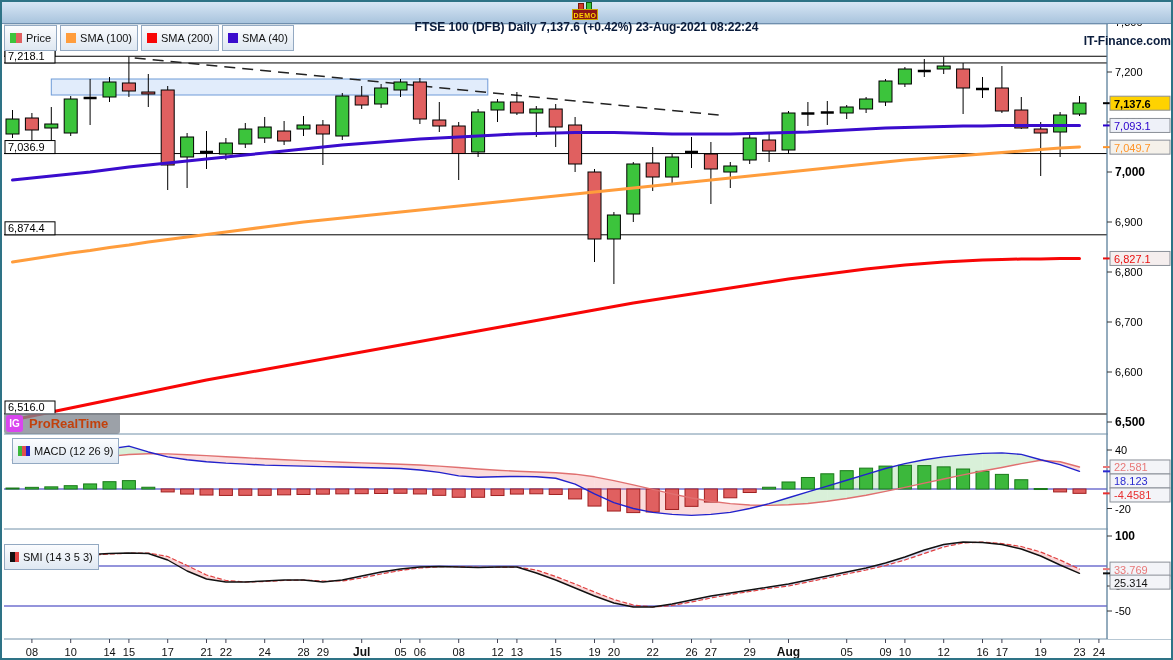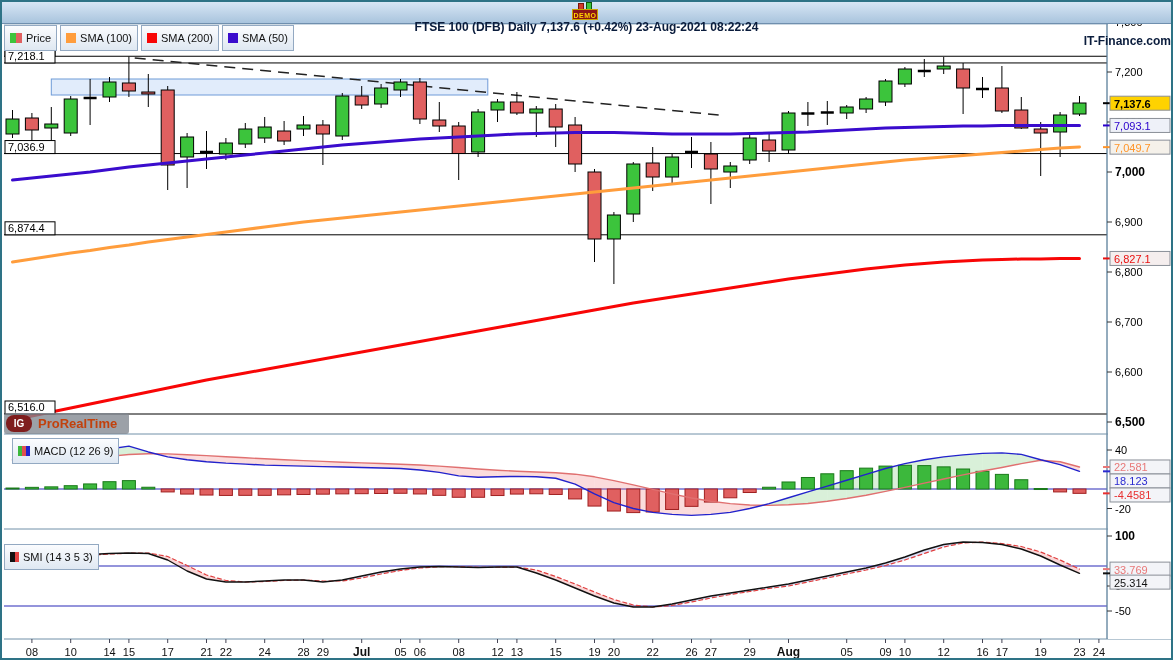--- a/index.html
+++ b/index.html
@@ -14,21 +14,21 @@
   #brand{margin-left:auto;font-size:12px;font-weight:bold;color:#0a1c3c;}
   #legend-row{position:absolute;left:2px;top:23px;display:flex;gap:3px;z-index:5;}
   .chip{display:inline-flex;align-items:center;gap:4px;height:16px;padding:12px 5px;background:linear-gradient(#fbfcfe,#dfe8f2);border:1px solid #93a9c2;font-size:11px;color:#111;box-sizing:border-box;}
   .swatch{display:inline-block;width:10px;height:10px;}
   .swatch.split{width:12px;background:linear-gradient(90deg,#3cc43c 0 50%,#e06060 50% 100%);}
   .swatch.tri{width:12px;background:linear-gradient(90deg,#3cb83c 0 33%,#e05050 33% 66%,#2222cc 66% 100%);}
   .swatch.duo{width:9px;background:linear-gradient(90deg,#111 0 50%,#e04040 50% 100%);}
   #macd-chip{position:absolute;left:10px;top:436px;z-index:5;}
   #smi-chip{position:absolute;left:2px;top:542px;z-index:5;}
   #watermark{position:absolute;left:2px;top:411px;height:21px;display:flex;align-items:center;gap:6px;background:rgba(128,134,144,.78);border-radius:3px;padding:0 12px 0 2px;z-index:4;}
-  #ig-logo{width:26px;height:17px;background:#7f1d1d;color:#fff;border-radius:8px;font-size:10px;font-weight:bold;display:flex;align-items:center;justify-content:center;}
+  #ig-logo{width:17px;height:17px;background:#d946ef;color:#fff;border-radius:3px;font-size:10px;font-weight:bold;display:flex;align-items:center;justify-content:center;}
   #watermark-text{color:#c2410c;font-size:13px;font-weight:bold;}
   svg text{font-family:"Liberation Sans",sans-serif;}
 </style>
 </head>
 <body>
 
 <div id="window">
   <svg id="chart-svg" width="1173" height="660" viewBox="0 0 1173 660" style="position:absolute;left:0;top:0;">
       <g>
         <rect x="0" y="0" width="1173" height="660" fill="#fff"></rect>
@@ -661,21 +661,21 @@
     <span class="chip">
       <span class="swatch" style="background:#ff9d3c"></span>
       <span>SMA (100)</span>
     </span>
     <span class="chip">
       <span class="swatch" style="background:#f80606"></span>
       <span>SMA (200)</span>
     </span>
     <span class="chip">
       <span class="swatch" style="background:#3a0ccd"></span>
-      <span>SMA (50)</span>
+      <span>SMA (40)</span>
     </span>
   </div>
 
   <div id="watermark">
     <span id="ig-logo">IG</span>
     <span id="watermark-text">ProRealTime</span>
   </div>
 
   <div id="macd-chip" class="chip">
     <span class="swatch tri"></span>

